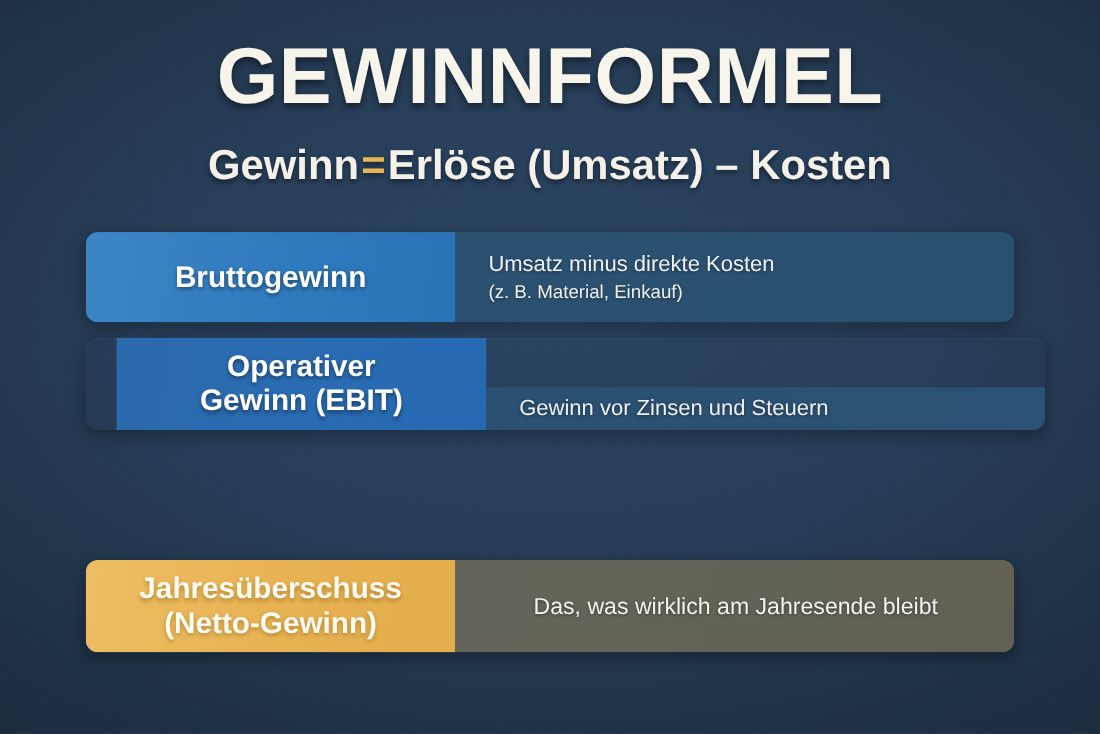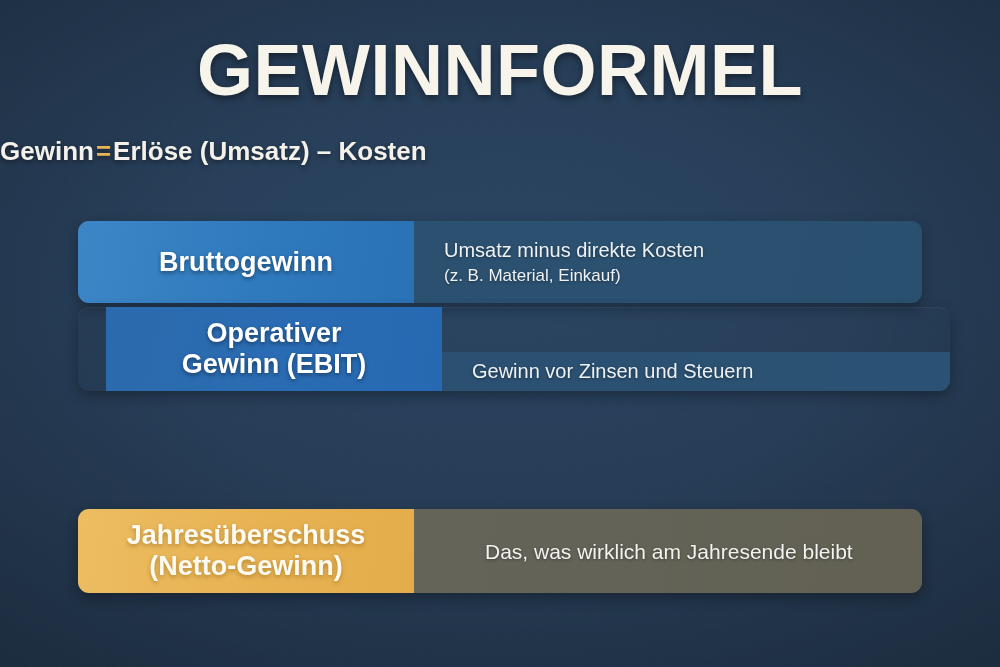--- a/index.html
+++ b/index.html
@@ -66,21 +66,22 @@
     color: #f7f4ec;
     text-shadow: 0 3px 7px rgba(0,0,0,0.45);
     white-space: nowrap;
   }
 
   .subtitle {
     position: absolute;
     top: 128px;
     left: 0;
     width: 1000px;
-    font-size: 26px;
+    text-align: center;
+    font-size: 38px;
     line-height: 46px;
     font-weight: 700;
     color: #f3f1ea;
     text-shadow: 0 2px 5px rgba(0,0,0,0.45);
     white-space: nowrap;
   }
   .subtitle .eq {
     color: #e8b552;
     font-weight: 800;
     padding: 0 2px;
@@ -91,21 +92,21 @@
     position: absolute;
     left: 78px;
     width: 844px;
     height: 82px;
     border-radius: 11px;
     display: flex;
     align-items: stretch;
     overflow: hidden;
     box-shadow: 0 5px 14px rgba(0,0,0,0.30), 0 1px 0 rgba(255,255,255,0.05) inset;
   }
-  .row-1 { top: 221px; }
+  .row-1 { top: 211px; }
   .row-2 { top: 307px; height: 84px; padding-left: 28px; }
   .row-3 { top: 409px; }
   .row-4 { top: 509px; height: 84px; }
 
   .label-cell {
     width: 336px;
     flex: 0 0 336px;
     display: flex;
     align-items: center;
     justify-content: center;

